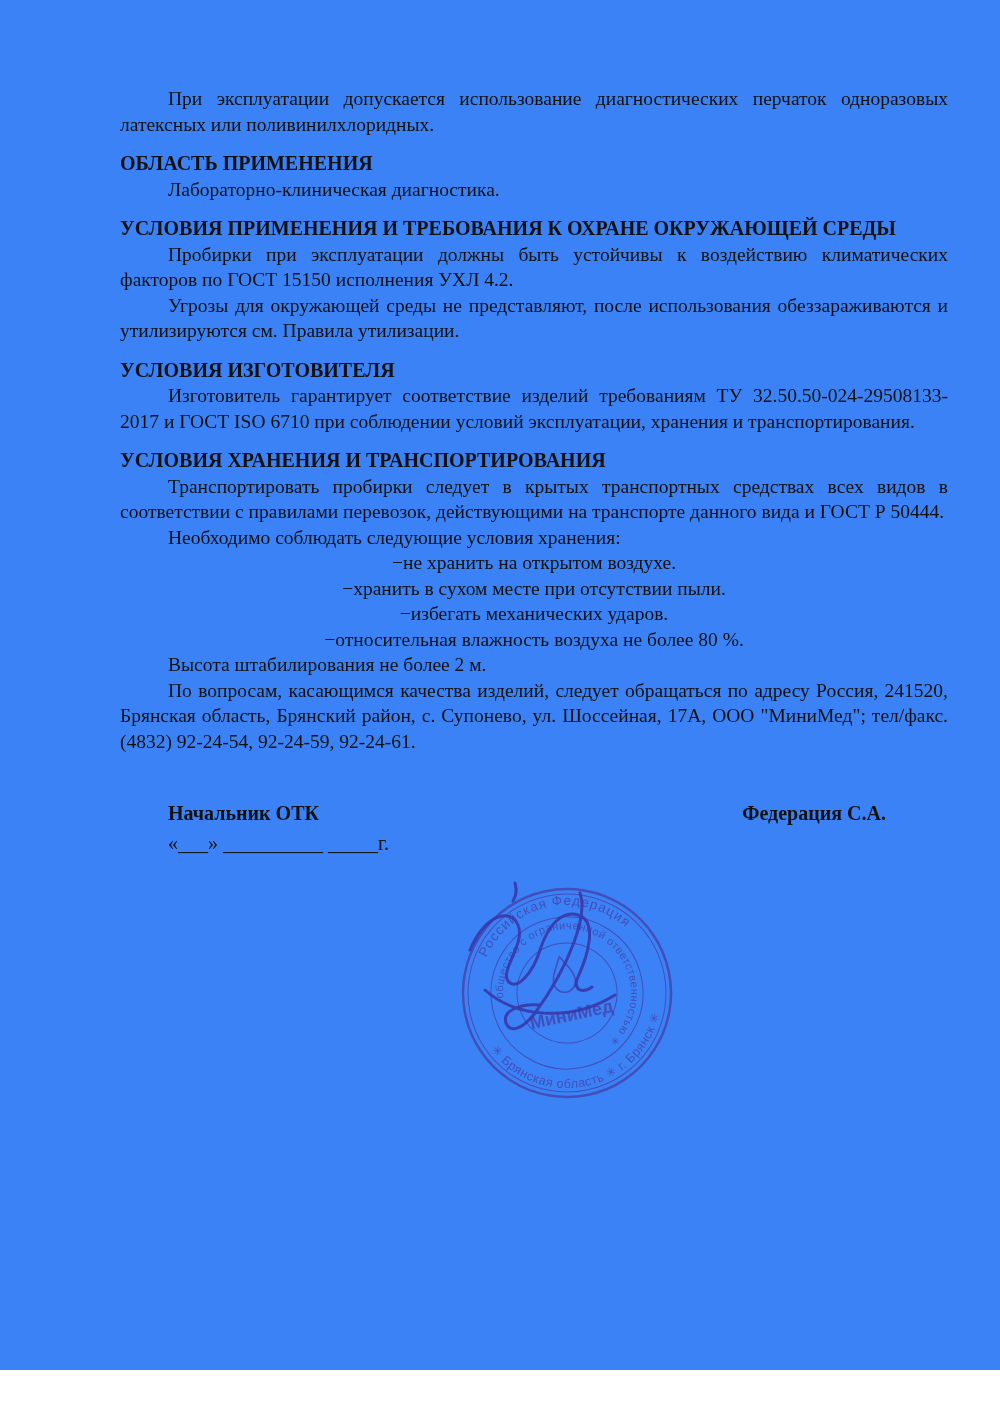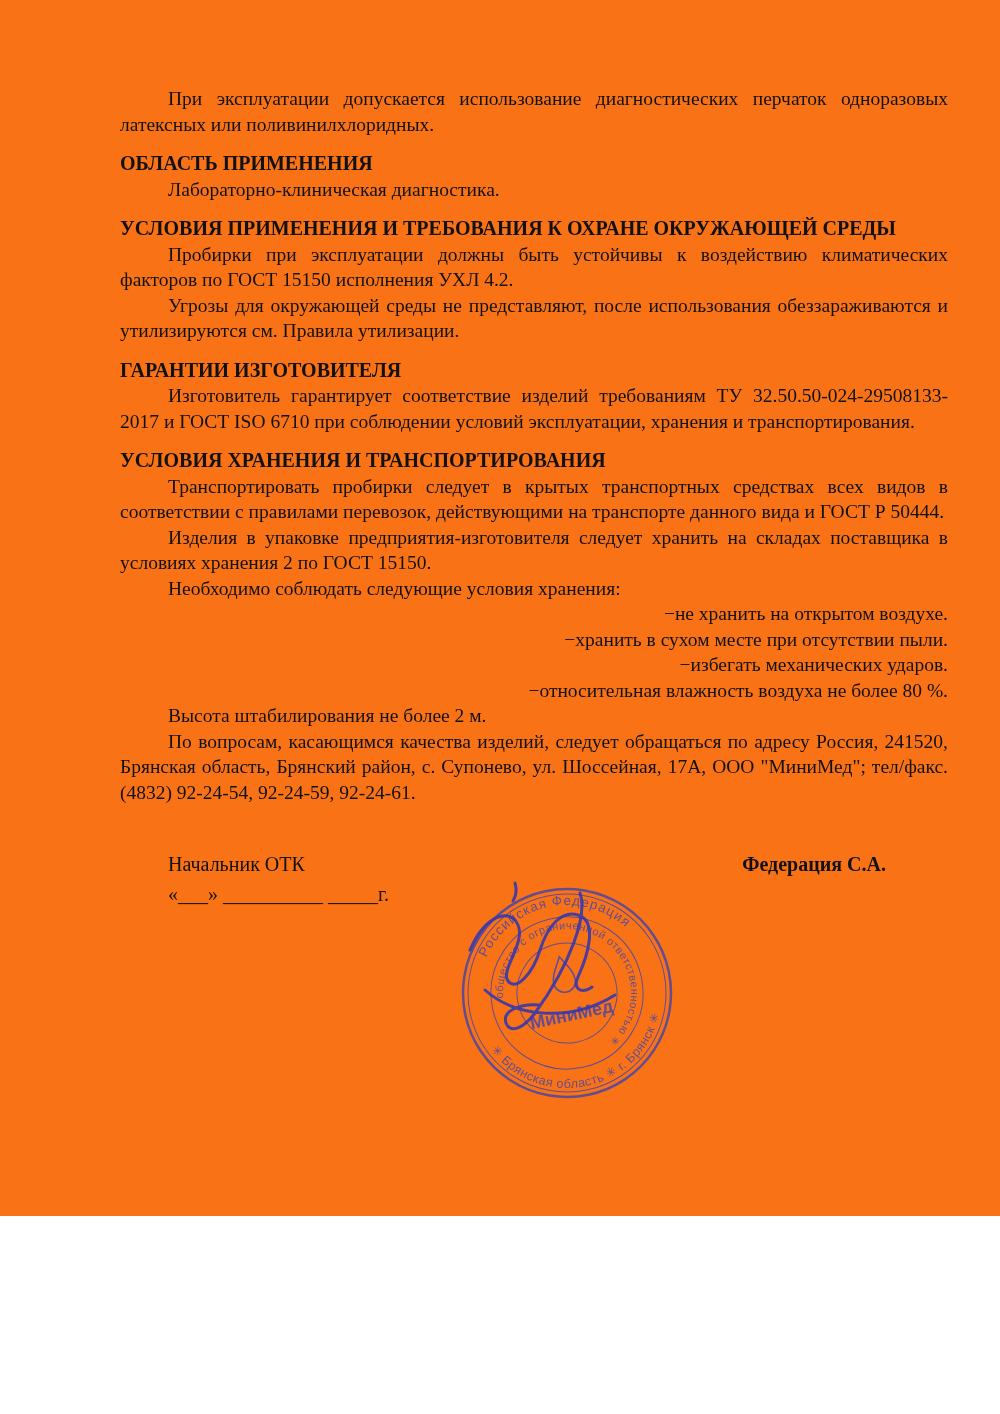--- a/index.html
+++ b/index.html
@@ -1,20 +1,20 @@
 <!DOCTYPE html>
 <html><head>
 <meta charset="utf-8">
 <style>
   * { margin:0; padding:0; box-sizing:border-box; }
   html,body { background:#ffffff; }
   .page {
     position:relative;
-    width:1000px; height:1216px;
-    background:#f97316;
+    width:1000px; height:1370px;
+    background:#3b82f6;
     font-family:"Liberation Serif", serif;
     color:#111111;
     overflow:hidden;
   }
   .content {
     position:absolute;
     left:120px; right:52px; top:86px;
   }
   p.body {
     font-size:19.5px;
@@ -25,30 +25,30 @@
   h2.heading {
     font-size:20px;
     line-height:25.5px;
     font-weight:bold;
     text-align:left;
     margin-top:14px;
   }
   .list p {
     font-size:19.5px;
     line-height:25.5px;
-    text-align:right;
+    text-align:center;
   }
   .sig-block {
     display:flex;
     align-items:flex-start;
     margin-top:44px;
     padding-left:48px;
   }
   .sig-left p { font-size:20px; line-height:30px; }
-  .sig-left .bold { font-weight:normal; }
+  .sig-left .bold { font-weight:bold; }
   .sig-right {
     font-size:20px;
     font-weight:bold;
     margin-left:auto;
     margin-right:62px;
     line-height:30px;
   }
   .stamp-wrap {
     position:absolute;
     left:452px; top:878px;
@@ -71,26 +71,25 @@
 
     <p class="body indent">При эксплуатации допускается использование диагностических перчаток одноразовых латексных или поливинилхлоридных.</p>
 
     <h2 class="heading">ОБЛАСТЬ ПРИМЕНЕНИЯ</h2>
     <p class="body indent">Лабораторно-клиническая диагностика.</p>
 
     <h2 class="heading">УСЛОВИЯ ПРИМЕНЕНИЯ И ТРЕБОВАНИЯ К ОХРАНЕ ОКРУЖАЮЩЕЙ СРЕДЫ</h2>
     <p class="body indent">Пробирки при эксплуатации должны быть устойчивы к воздействию климатических факторов по ГОСТ 15150 исполнения УХЛ 4.2.</p>
     <p class="body indent">Угрозы для окружающей среды не представляют, после использования обеззараживаются и утилизируются см. Правила утилизации.</p>
 
-    <h2 class="heading">ГАРАНТИИ ИЗГОТОВИТЕЛЯ</h2>
+    <h2 class="heading">УСЛОВИЯ ИЗГОТОВИТЕЛЯ</h2>
     <p class="body indent">Изготовитель гарантирует соответствие изделий требованиям ТУ 32.50.50-024-29508133-2017 и ГОСТ ISO 6710 при соблюдении условий эксплуатации, хранения и транспортирования.</p>
 
     <h2 class="heading">УСЛОВИЯ ХРАНЕНИЯ И ТРАНСПОРТИРОВАНИЯ</h2>
     <p class="body indent">Транспортировать пробирки следует в крытых транспортных средствах всех видов в соответствии с правилами перевозок, действующими на транспорте данного вида и ГОСТ Р 50444.</p>
-    <p class="body indent">Изделия в упаковке предприятия-изготовителя следует хранить на складах поставщика в условиях хранения 2 по ГОСТ 15150.</p>
     <p class="body indent">Необходимо соблюдать следующие условия хранения:</p>
 
     <div class="list">
       <p>−не хранить на открытом воздухе.</p>
       <p>−хранить в сухом месте при отсутствии пыли.</p>
       <p>−избегать механических ударов.</p>
       <p>−относительная влажность воздуха не более 80 %.</p>
     </div>
 
     <p class="body indent">Высота штабилирования не более 2 м.</p>

